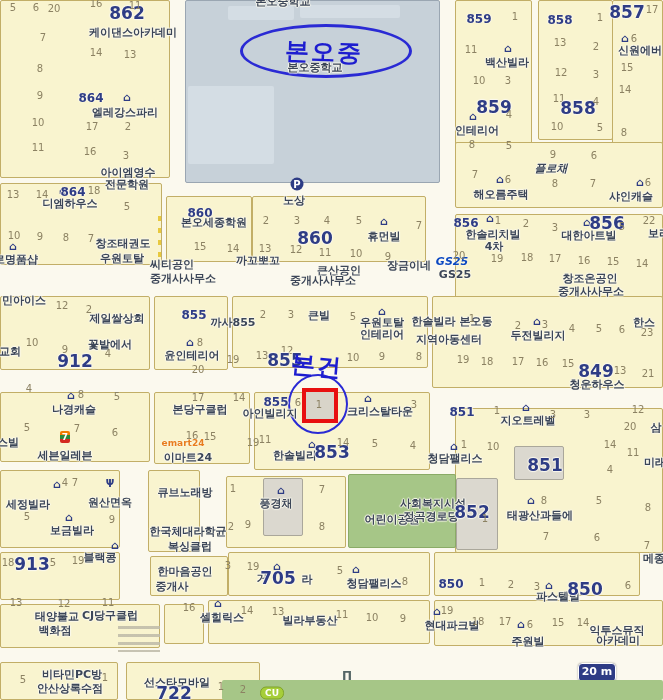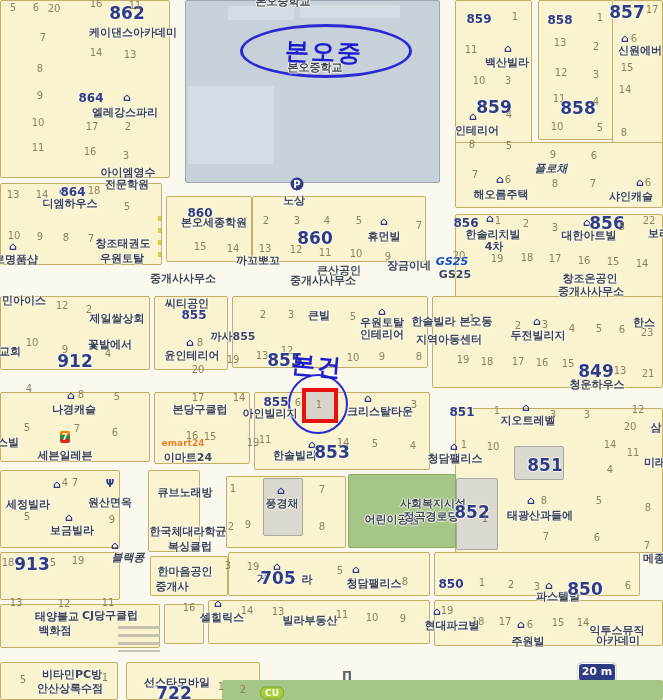--- a/index.html
+++ b/index.html
@@ -128,21 +128,21 @@
     <span class="lbl n" style="left: 66px; top: 238px;">8</span>
     <span class="lbl n" style="left: 91px; top: 239px;">7</span>
     <span class="lbl b" style="left: 123px; top: 243px;">창조태권도</span>
     <span class="lbl b" style="left: 122px; top: 258px;">우원토탈</span>
     <span class="icon icon-h" style="left: 13px; top: 246px;">⌂</span>
     <span class="lbl b" style="left: 16px; top: 259px;">로명품샵</span>
     <span class="lbl b" style="left: 24px; top: 300px;">민아이스</span>
     <span class="lbl s" style="left: 200px; top: 213px;">860</span>
     <span class="lbl b" style="left: 214px; top: 222px;">본오세종학원</span>
     <span class="lbl n" style="left: 200px; top: 247px;">15</span>
-    <span class="lbl b" style="left: 187px; top: 264px; margin-top: 39px;">씨티공인</span>
+    <span class="lbl b" style="left: 172px; top: 264px;">씨티공인</span>
     <span class="lbl b" style="left: 183px; top: 278px;">중개사사무소</span>
     <span class="icon icon-p" style="left: 297px; top: 184px;">P</span>
     <span class="lbl b" style="left: 294px; top: 200px;">노상</span>
     <span class="lbl n" style="left: 266px; top: 221px;">2</span>
     <span class="lbl n" style="left: 297px; top: 221px;">3</span>
     <span class="lbl n" style="left: 327px; top: 221px;">4</span>
     <span class="lbl n" style="left: 359px; top: 221px;">5</span>
     <span class="icon icon-h" style="left: 384px; top: 221px;">⌂</span>
     <span class="lbl n" style="left: 419px; top: 226px;">7</span>
     <span class="lbl B" style="left: 315px; top: 238px;">860</span>
@@ -235,21 +235,21 @@
     <span class="lbl b" style="left: 10px; top: 351px;">교회</span>
     <span class="lbl n" style="left: 32px; top: 343px;">10</span>
     <span class="lbl n" style="left: 65px; top: 350px;">9</span>
     <span class="lbl B" style="left: 75px; top: 361px;">912</span>
     <span class="lbl b" style="left: 110px; top: 344px;">꽃밭에서</span>
     <span class="lbl n" style="left: 108px; top: 354px;">4</span>
     <span class="icon icon-h" style="left: 190px; top: 342px;">⌂</span>
     <span class="lbl n" style="left: 200px; top: 343px;">8</span>
     <span class="lbl b" style="left: 192px; top: 355px;">윤인테리어</span>
     <span class="lbl n" style="left: 198px; top: 370px;">20</span>
-    <span class="lbl b" style="left: 233px; top: 336px;">까사855</span>
+    <span class="lbl b" style="left: 233px; top: 322px;">까사855</span>
     <span class="lbl n" style="left: 263px; top: 315px;">2</span>
     <span class="lbl n" style="left: 291px; top: 315px;">3</span>
     <span class="lbl b" style="left: 319px; top: 315px;">큰빌</span>
     <span class="lbl n" style="left: 353px; top: 317px;">5</span>
     <span class="icon icon-h" style="left: 382px; top: 311px;">⌂</span>
     <span class="lbl b" style="left: 382px; top: 322px;">우원토탈</span>
     <span class="lbl b" style="left: 382px; top: 334px; text-align: center;">인테리어</span>
     <span class="lbl b" style="left: 452px; top: 321px;">한솔빌라 본오동</span>
     <span class="lbl b" style="left: 449px; top: 339px;">지역아동센터</span>
     <span class="lbl n" style="left: 472px; top: 319px;">1</span>
@@ -325,21 +325,21 @@
     <span class="lbl n" style="left: 493px; top: 447px;">10</span>
     <span class="lbl n" style="left: 610px; top: 445px;">14</span>
     <span class="lbl n" style="left: 633px; top: 453px;">11</span>
     <span class="lbl b" style="left: 655px; top: 462px;">미래</span>
     <span class="lbl n" style="left: 610px; top: 470px;">4</span>
     <span class="lbl B" style="left: 545px; top: 465px;">851</span>
     <span class="lbl b" style="left: 455px; top: 458px;">청담팰리스</span>
     <span class="lbl n" style="left: 253px; top: 443px;">19</span>
     <span class="lbl n" style="left: 233px; top: 489px;">1</span>
     <span class="icon icon-h" style="left: 281px; top: 490px;">⌂</span>
-    <span class="lbl b" style="left: 282px; top: 503px;">풍경채</span>
+    <span class="lbl b" style="left: 276px; top: 503px;">풍경채</span>
     <span class="lbl n" style="left: 322px; top: 490px;">7</span>
     <span class="lbl n" style="left: 248px; top: 525px;">9</span>
     <span class="lbl n" style="left: 322px; top: 527px;">8</span>
     <span class="lbl b" style="left: 185px; top: 492px;">큐브노래방</span>
     <span class="lbl b" style="left: 188px; top: 531px;">한국체대라학균</span>
     <span class="lbl b" style="left: 190px; top: 546px;">복싱클럽</span>
     <span class="lbl n" style="left: 231px; top: 527px;">2</span>
     <span class="lbl b" style="left: 392px; top: 519px;">어린이공원</span>
     <span class="lbl b" style="left: 433px; top: 503px;">사회복지시설</span>
     <span class="lbl b" style="left: 431px; top: 516px;">정곡경로당</span>
@@ -358,21 +358,21 @@
     <span class="lbl n" style="left: 65px; top: 483px;">4</span>
     <span class="lbl b" style="left: 28px; top: 504px;">세정빌라</span>
     <span class="lbl n" style="left: 27px; top: 517px;">5</span>
     <span class="icon icon-r" style="left: 110px; top: 484px;">Ψ</span>
     <span class="lbl b" style="left: 110px; top: 502px;">원산면옥</span>
     <span class="lbl n" style="left: 75px; top: 483px;">7</span>
     <span class="lbl n" style="left: 112px; top: 520px;">9</span>
     <span class="icon icon-h" style="left: 69px; top: 517px;">⌂</span>
     <span class="lbl b" style="left: 72px; top: 530px;">보금빌라</span>
     <span class="icon icon-h" style="left: 115px; top: 545px;">⌂</span>
-    <span class="lbl b" style="left: 128px; top: 557px; font-style: italic;">블랙콩</span>
+    <span class="lbl b" style="left: 100px; top: 557px;">블랙콩</span>
     <span class="lbl n" style="left: 8px; top: 563px;">18</span>
     <span class="lbl B" style="left: 32px; top: 564px;">913</span>
     <span class="lbl n" style="left: 53px; top: 563px;">5</span>
     <span class="lbl n" style="left: 78px; top: 561px;">19</span>
     <span class="lbl b" style="left: 185px; top: 571px;">한마음공인</span>
     <span class="lbl b" style="left: 172px; top: 586px;">중개사</span>
     <span class="lbl n" style="left: 228px; top: 566px;">3</span>
     <span class="lbl n" style="left: 253px; top: 567px;">19</span>
     <span class="icon icon-h" style="left: 277px; top: 566px;">⌂</span>
     <span class="lbl b" style="left: 262px; top: 578px;">거</span>

